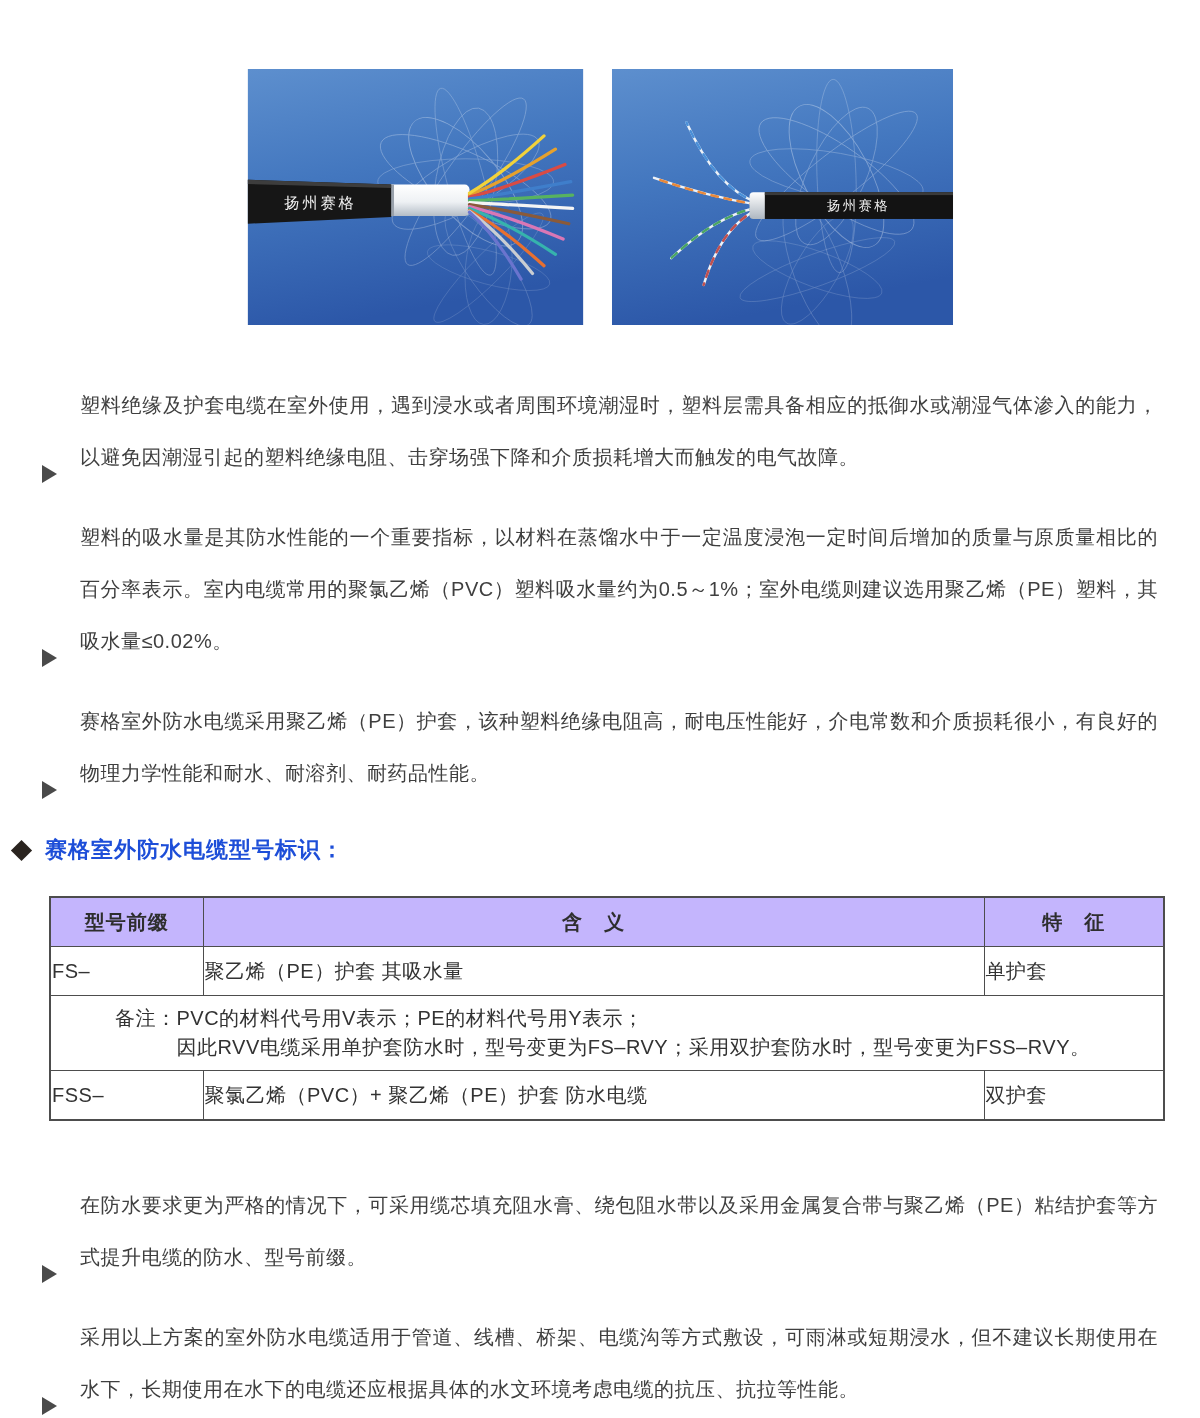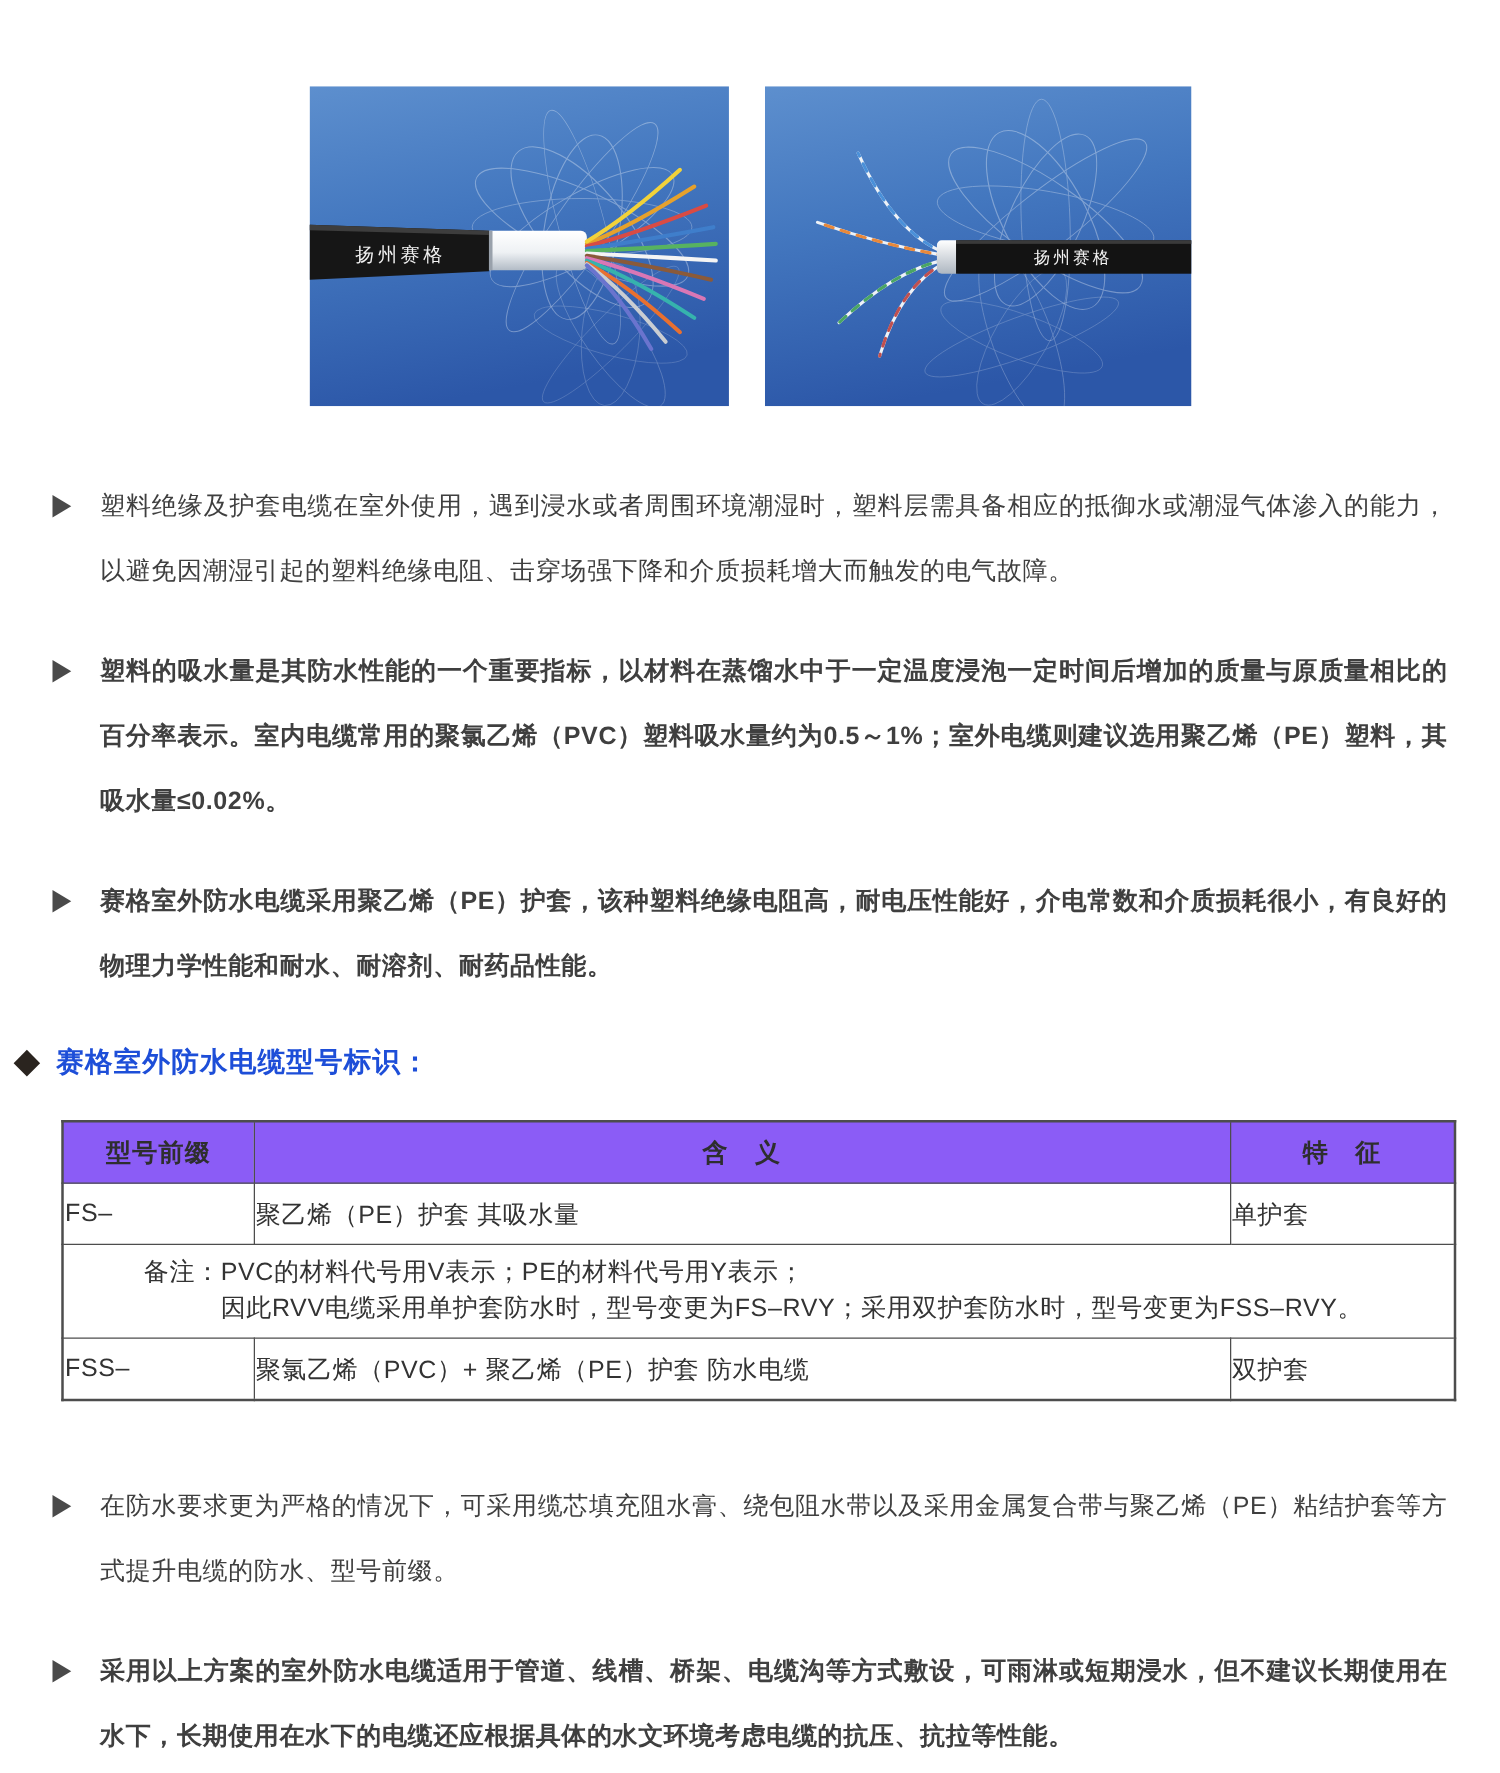--- a/index.html
+++ b/index.html
@@ -11,22 +11,22 @@
   
   .images-row{display:flex;justify-content:center;gap:13px;padding-top:69px;}
   .product-image{width:351px;height:256px;margin:0;}
   .product-image.right{width:357px;}
   .product-image svg{display:block;width:100%;height:100%;}
 
   
   .bullets{margin:0 42px;}
   .bullets-top{margin-top:54px;}
   .bullets-bottom{margin-top:58px;}
-  .bullet{display:flex;align-items:flex-start;}
-  .bullet + .bullet{margin-top:28px;font-weight:bold;}
+  .bullet{display:flex;align-items:flex-end;}
+  .bullet + .bullet{margin-top:28px;}
   .tri{
     width:0;height:0;flex:none;margin-top:17px;
     border-left:15px solid #4a4a4a;
     border-top:9px solid transparent;
     border-bottom:9px solid transparent;
   }
   .bullet p{
     margin:0 0 0 23px;font-size:20px;line-height:52px;
     text-align:justify;text-justify:inter-character;letter-spacing:0.5px;
   }
@@ -39,21 +39,21 @@
   .diamond{width:15px;height:15px;flex:none;background:#2a241f;transform:rotate(45deg);margin-right:16px;}
 
   
   table.model-table{
     margin:31px 0 0 49px;width:1114px;table-layout:fixed;
     border-collapse:collapse;border:2px solid #4d4d4d;
     font-size:20px;color:#333333;
   }
   .model-table th,.model-table td{border:1px solid #4d4d4d;}
   .model-table th{
-    background:#8b5cf6;height:46px;font-weight:bold;letter-spacing:1px;color:#2e2e2e;
+    background:#c4b5fd;height:46px;font-weight:bold;letter-spacing:1px;color:#2e2e2e;
   }
   .model-table td{height:46px;text-align:left;letter-spacing:0.5px;}
   .model-table td.note-cell{
     height:62px;text-align:left;padding:6px 18px 6px 64px;letter-spacing:0.5px;
   }
   .note-flex{display:flex;line-height:29px;font-size:20px;}
   .note-label{white-space:nowrap;flex:none;}
 </style>
 </head>
 <body>

